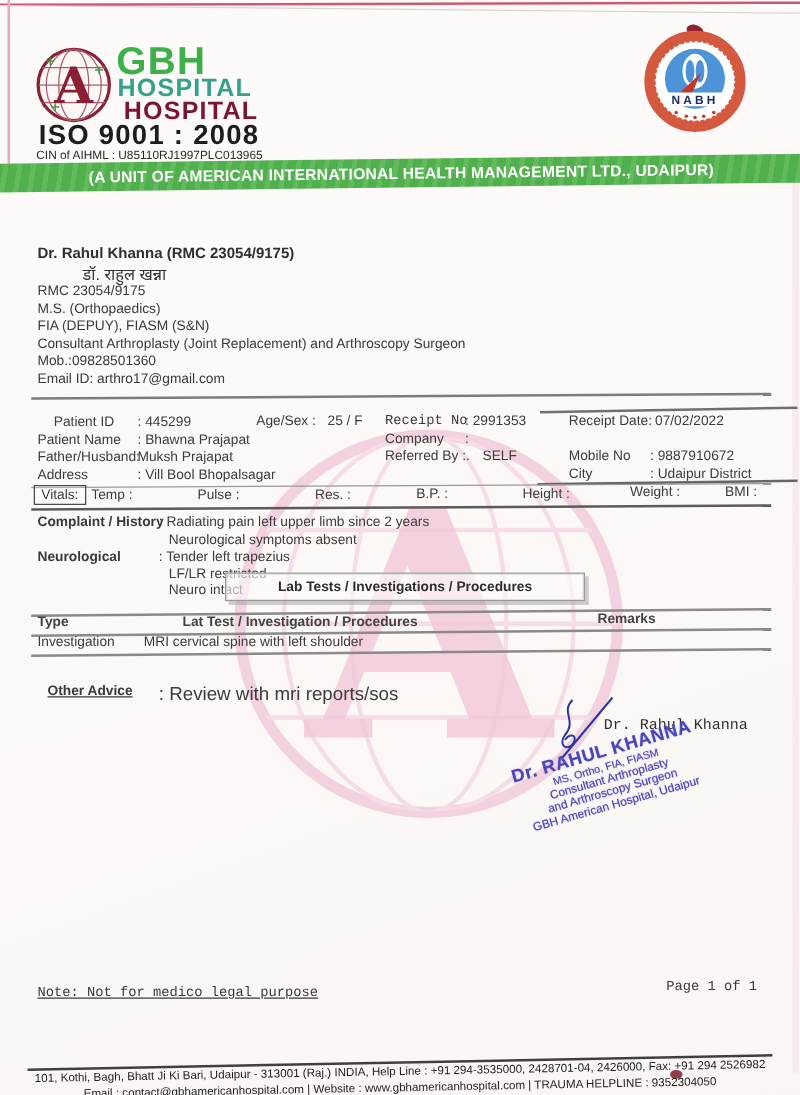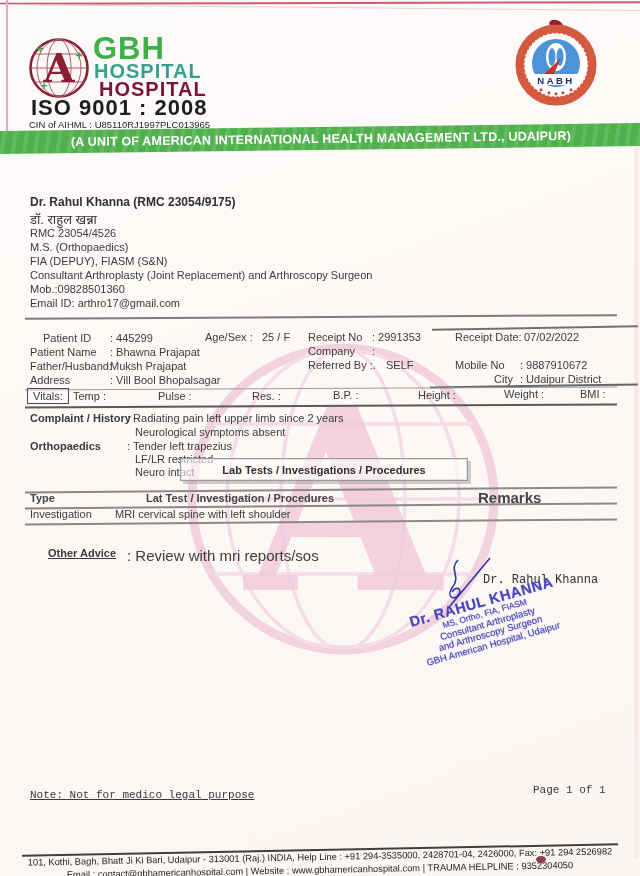--- a/index.html
+++ b/index.html
@@ -113,91 +113,91 @@
       <circle cx="41" cy="70" r="1.4" fill="#c0392b"></circle>
         <circle cx="48" cy="69" r="1.4" fill="#c0392b"></circle>
       <circle cx="56" cy="66" r="1.4" fill="#c0392b"></circle>
     </svg>
 
     <div class="banner">
       <span>(A UNIT OF AMERICAN INTERNATIONAL HEALTH MANAGEMENT LTD., UDAIPUR)</span>
     </div>
 
     <div class="doc-line" style="top:195px;font-weight:bold;font-size:12px;color:#2f2f2f;">Dr. Rahul Khanna (RMC 23054/9175)</div>
-    <div class="doc-line" style="top:210px;font-size:13px;color:#333;">डॉ. राहुल खन्ना</div>
-    <div class="doc-line" style="top:227px;">RMC 23054/4526</div>
+    <div class="doc-line" style="top:210px;font-size:13px;color:#333;margin-left:36px;">डॉ. राहुल खन्ना</div>
+    <div class="doc-line" style="top:227px;">RMC 23054/9175</div>
     <div class="doc-line" style="top:241px;">M.S. (Orthopaedics)</div>
     <div class="doc-line" style="top:255px;">FIA (DEPUY), FIASM (S&amp;N)</div>
     <div class="doc-line" style="top:269px;text-align:center;">Consultant Arthroplasty (Joint Replacement) and Arthroscopy Surgeon</div>
     <div class="doc-line" style="top:283px;text-align:right;">Mob.:09828501360</div>
     <div class="doc-line" style="top:297px;">Email ID: arthro17@gmail.com</div>
 
     <div class="rule" style="left:25px;top:316px;width:592px;height:2px;transform:rotate(-.35deg);background:#7d7d7d;"></div>
 
     <div class="abs" style="left:30px;top:332px;font-size:11px;padding-left:13px;">Patient ID</div>
     <div class="abs" style="left:110px;top:332px;font-size:11px;">: 445299</div>
     <div class="abs" style="left:205px;top:331px;font-size:11px;">Age/Sex :</div>
     <div class="abs" style="left:262px;top:331px;font-size:11px;">25  / F</div>
-    <div class="abs" style="left:308px;top:331px;font-size:11px;">Receipt No</div>
+    <div class="abs" style="left:308px;top:331px;font-size:11px;font-family:Liberation Mono, monospace;">Receipt No</div>
     <div class="abs" style="left:372px;top:331px;font-size:11px;">: 2991353</div>
     <div class="rule" style="left:432px;top:327px;width:206px;height:1.5px;transform:rotate(-1deg);background:#707070;"></div>
     <div class="abs" style="left:455px;top:331px;font-size:11px;">Receipt Date:</div>
     <div class="abs" style="left:524px;top:331px;font-size:11px;">07/02/2022</div>
 
     <div class="abs" style="left:30px;top:346px;font-size:11px;">Patient Name</div>
     <div class="abs" style="left:110px;top:346px;font-size:11px;">: Bhawna Prajapat</div>
     <div class="abs" style="left:308px;top:345px;font-size:11px;">Company</div>
     <div class="abs" style="left:372px;top:345px;font-size:11px;">:</div>
 
     <div class="abs" style="left:30px;top:360px;font-size:11px;">Father/Husband:</div>
     <div class="abs" style="left:110px;top:360px;font-size:11px;">Muksh Prajapat</div>
     <div class="abs" style="left:308px;top:359px;font-size:11px;">Referred By :.</div>
     <div class="abs" style="left:386px;top:359px;font-size:11px;">SELF</div>
     <div class="abs" style="left:455px;top:359px;font-size:11px;">Mobile No</div>
     <div class="abs" style="left:520px;top:359px;font-size:11px;">: 9887910672</div>
 
     <div class="abs" style="left:30px;top:374px;font-size:11px;">Address</div>
     <div class="abs" style="left:110px;top:374px;font-size:11px;">: Vill Bool Bhopalsagar</div>
-    <div class="abs" style="left:455px;top:373px;font-size:11px;margin-left:39px;">City</div>
+    <div class="abs" style="left:455px;top:373px;font-size:11px;">City</div>
     <div class="abs" style="left:520px;top:373px;font-size:11px;">: Udaipur District</div>
 
     <div class="rule" style="left:430px;top:385px;width:208px;height:2px;transform:rotate(-.8deg);background:#666;"></div>
     <div class="rule" style="left:25px;top:388px;width:592px;height:1px;transform:rotate(-.3deg);background:#9a9a9a;"></div>
 
     <div class="vitals-box">Vitals:</div>
     <div class="abs" style="left:73px;top:390px;font-size:11px;">Temp :</div>
     <div class="abs" style="left:158px;top:390px;font-size:11px;">Pulse :</div>
     <div class="abs" style="left:252px;top:390px;font-size:11px;">Res. :</div>
     <div class="abs" style="left:333px;top:389px;font-size:11px;">B.P. :</div>
     <div class="abs" style="left:418px;top:389px;font-size:11px;">Height :</div>
     <div class="abs" style="left:504px;top:388px;font-size:11px;">Weight :</div>
     <div class="abs" style="left:580px;top:388px;font-size:11px;">BMI :</div>
     <div class="rule" style="left:25px;top:405px;width:592px;height:2px;transform:rotate(-.3deg);background:#5a5a5a;"></div>
 
     <div class="abs" style="left:30px;top:412px;font-size:11px;font-weight:bold;color:#3a3a3a;">Complaint / History</div>
     <div class="abs" style="left:127px;top:412px;font-size:11px;">: Radiating pain left upper limb since 2 years</div>
     <div class="abs" style="left:135px;top:426px;font-size:11px;">Neurological symptoms absent</div>
-    <div class="abs" style="left:30px;top:440px;font-size:11px;font-weight:bold;color:#3a3a3a;">Orthopaedics</div>
+    <div class="abs" style="left:30px;top:440px;font-size:11px;font-weight:bold;color:#3a3a3a;">Neurological</div>
     <div class="abs" style="left:127px;top:440px;font-size:11px;">: Tender left trapezius</div>
     <div class="abs" style="left:135px;top:453px;font-size:11px;">LF/LR restricted</div>
     <div class="abs" style="left:135px;top:466px;font-size:11px;">Neuro intact</div>
 
     <div class="labbox">
       <span>Lab Tests / Investigations / Procedures</span>
     </div>
     <div class="rule" style="left:25px;top:489px;width:592px;height:1.5px;transform:rotate(-.5deg);background:#8a8a8a;"></div>
     <div class="abs" style="left:30px;top:492px;font-size:11px;font-weight:bold;color:#444;">Type</div>
     <div class="abs" style="left:115px;top:492px;font-size:11px;font-weight:bold;color:#444;margin-left:31px;">Lat Test / Investigation / Procedures</div>
-    <div class="abs" style="left:430px;top:489px;font-size:15px;font-weight:bold;color:#444;padding-left:48px;">Remarks</div>
+    <div class="abs" style="left:430px;top:489px;font-size:11px;font-weight:bold;color:#444;padding-left:48px;">Remarks</div>
     <div class="rule" style="left:25px;top:505px;width:592px;height:1.5px;transform:rotate(-.5deg);background:#8a8a8a;"></div>
     <div class="abs" style="left:30px;top:508px;font-size:11px;">Investigation</div>
     <div class="abs" style="left:115px;top:508px;font-size:11px;">MRI cervical spine with left shoulder</div>
     <div class="rule" style="left:25px;top:521px;width:592px;height:1.5px;transform:rotate(-.5deg);background:#8a8a8a;"></div>
 
-    <div class="abs underln" style="left:48px;top:547px;font-size:11px;font-weight:bold;color:#3a3a3a;">Other Advice</div>
+    <div class="abs underln" style="left:38px;top:547px;font-size:11px;font-weight:bold;color:#3a3a3a;">Other Advice</div>
     <div class="abs" style="left:127px;top:547px;font-size:15px;">: Review with mri reports/sos</div>
 
     <svg class="abs" style="left:428px;top:556px;" width="70" height="58" viewBox="0 0 70 58">
       <path d="M62 2 L22 50" stroke="#2b36a8" stroke-width="1.6" fill="none"></path>
       <path d="M30 4 C20 14 34 20 24 32 C18 40 26 46 31 38 C34 32 28 30 24 36" stroke="#2b36a8" stroke-width="1.6" fill="none"></path>
     </svg>
     <div class="abs mono" style="left:483px;top:573px;font-size:12px;color:#2e2e2e;">Dr. Rahul Khanna</div>
     <div class="stamp">
       <div class="s1">Dr. RAHUL KHANNA</div>
       <div class="s2">MS, Ortho, FIA, FIASM</div>

